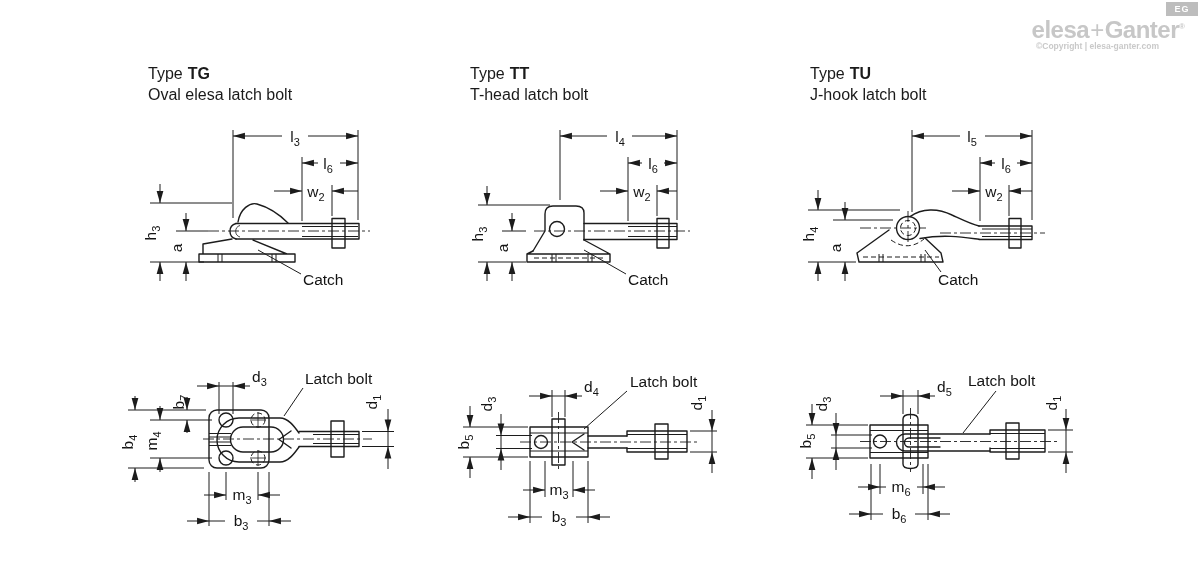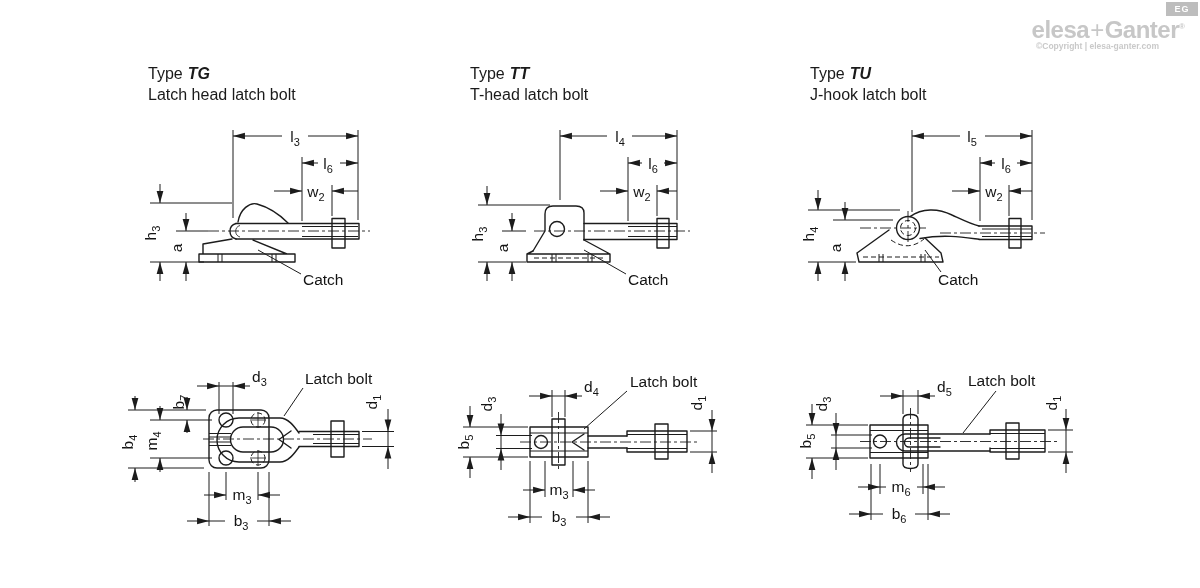--- a/index.html
+++ b/index.html
@@ -1,19 +1,19 @@
 <!DOCTYPE html>
 <html><head>
 <meta charset="utf-8">
 <style>
   html,body{margin:0;padding:0;background:#fff;}
   .page{position:relative;width:1200px;height:588px;background:#ffffff;overflow:hidden;
         font-family:"Liberation Sans",sans-serif;}
   .col-head{position:absolute;color:#1a1a1a;font-size:16px;line-height:21px;white-space:nowrap;}
-  .col-head .code{font-weight:bold;margin-left:5px;font-style:italic;}
+  .col-head .code{font-weight:bold;margin-left:5px;}
   .drw{position:absolute;overflow:visible;}
   
   .o{fill:none;stroke:#1c1c1c;stroke-width:1.4;stroke-linejoin:round;stroke-linecap:round;}
   .d{fill:none;stroke:#1c1c1c;stroke-width:1;}
   .t{fill:none;stroke:#1c1c1c;stroke-width:.8;}
   .cl{fill:none;stroke:#1c1c1c;stroke-width:.9;stroke-dasharray:11 3 3 3;}
   .hd{fill:none;stroke:#1c1c1c;stroke-width:1;stroke-dasharray:5 3;}
   text.lb{font-family:"Liberation Sans",sans-serif;font-size:15.5px;fill:#141414;}
   tspan.sb{font-size:11px;}
   
@@ -32,21 +32,21 @@
 <div class="page">
 
   <div class="logo">
     <div class="badge">EG</div>
     <div class="brand"><span>elesa</span><span class="plus">+</span><span>Ganter</span><sup class="reg">®</sup></div>
     <div class="copy">©Copyright | elesa-ganter.com</div>
   </div>
 
   <div class="col-head" style="left:148px;top:63px">
     <div><span>Type</span><span class="code">TG</span></div>
-    <div>Latch head latch bolt</div>
+    <div>Oval elesa latch bolt</div>
   </div>
   <div class="col-head" style="left:810px;top:63px">
     <div><span>Type</span><span class="code">TU</span></div>
     <div>J-hook latch bolt</div>
   </div>
   <div class="col-head" style="left:470px;top:63px">
     <div><span>Type</span><span class="code">TT</span></div>
     <div>T-head latch bolt</div>
   </div>
 

